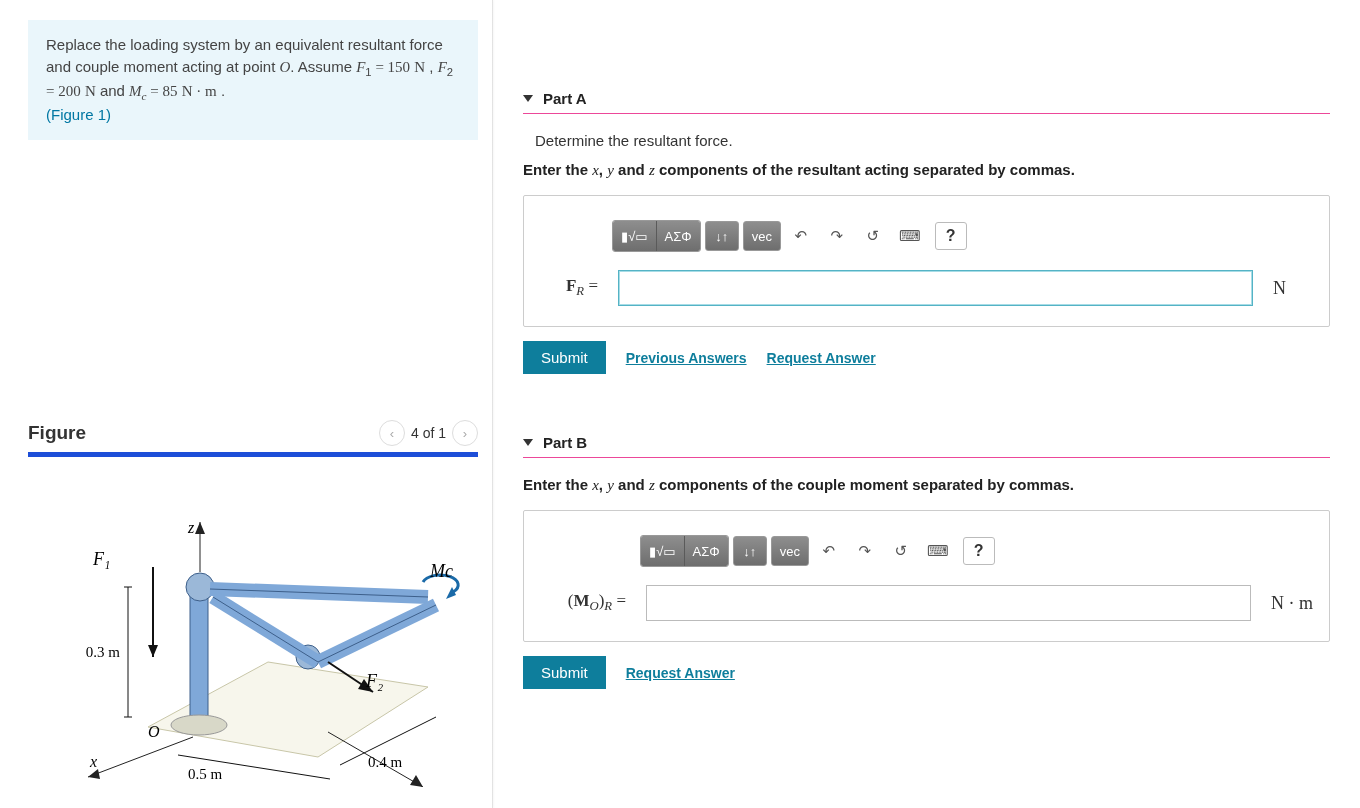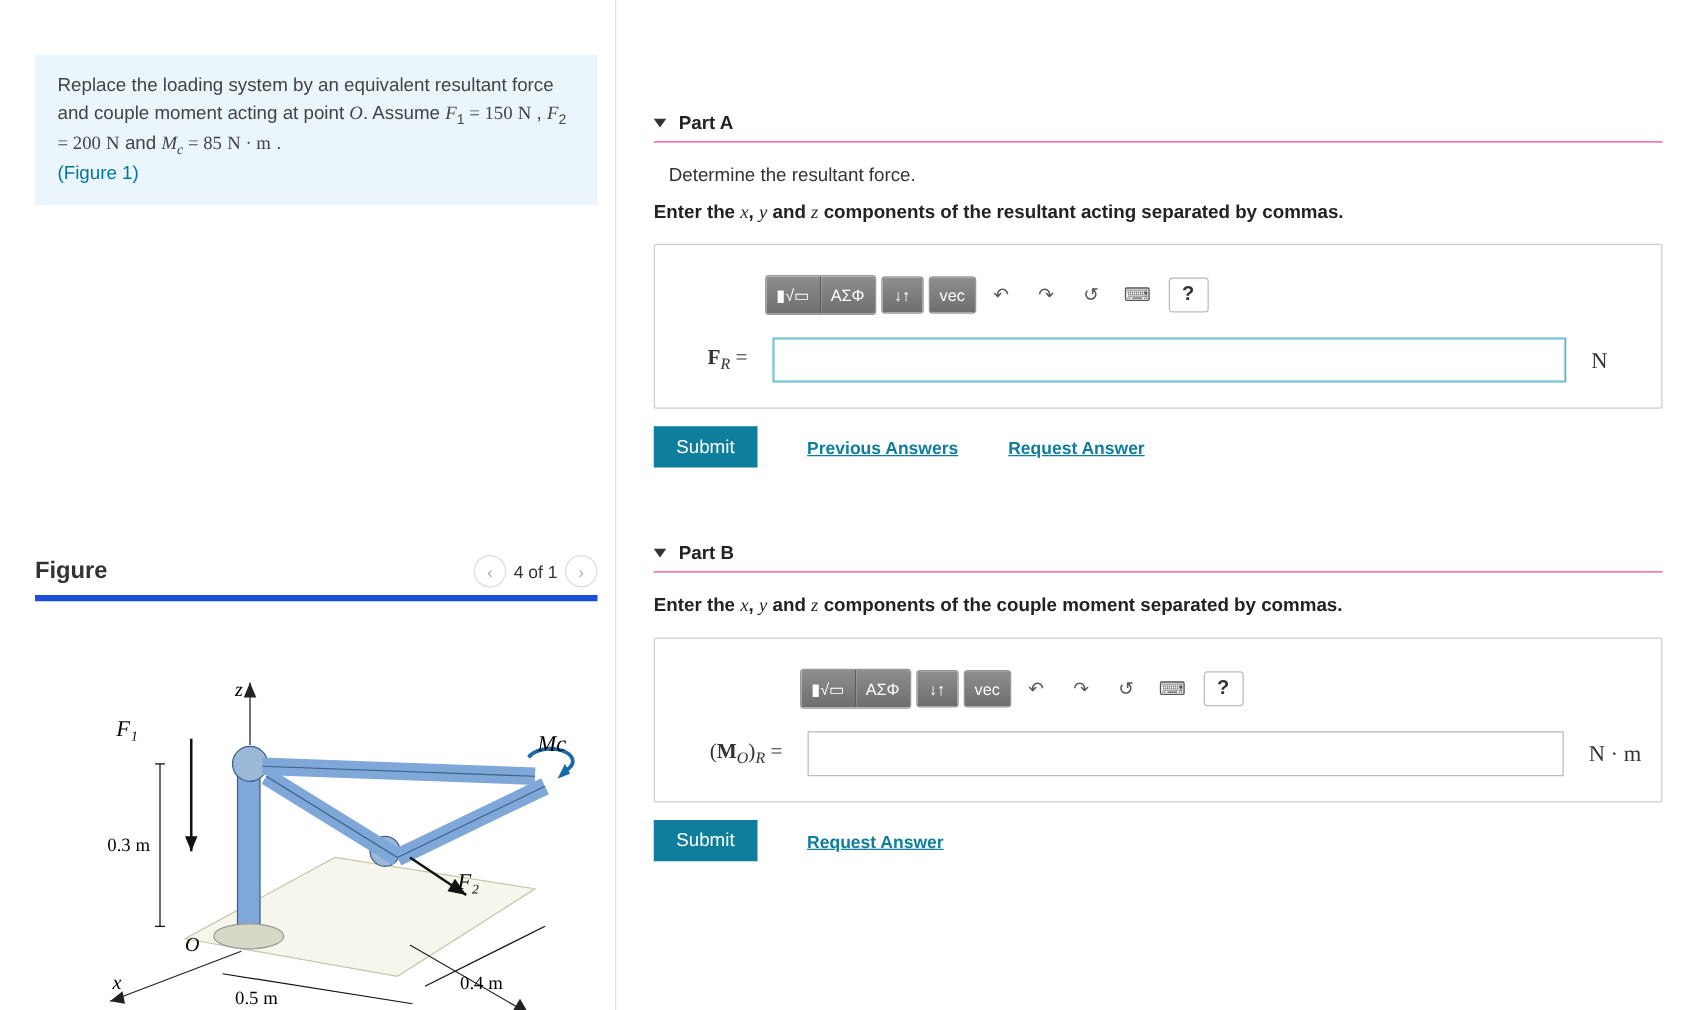--- a/index.html
+++ b/index.html
@@ -27,21 +27,20 @@
   .right-col {
     flex: 1;
     padding: 20px 30px 20px 30px;
   }
   .problem-box {
     background: #eaf6fb;
     padding: 14px 18px;
     font-size: 15px;
     color: #444;
     line-height: 1.45;
-    margin-top: 24px;
   }
   .problem-box .fig-link { color: #0077a3; }
   .mathit { font-family: 'Times New Roman', serif; font-style: italic; }
   .mathrm { font-family: 'Times New Roman', serif; }
   .sub { font-size: 0.75em; vertical-align: sub; }
   .figure-head {
     display: flex;
     align-items: center;
     justify-content: space-between;
     margin-top: 280px;
@@ -141,21 +140,21 @@
   .actions {
     display:flex; align-items:center; gap:20px;
     margin-top:14px;
   }
   .submit-btn {
     background:#0e7e9c; color:#fff; border:none;
     padding:8px 18px; font-size:15px; cursor:pointer;
   }
   .link {
     color:#0e7e9c; font-weight:bold; text-decoration:underline;
-    font-size:14px; cursor:pointer;margin-left:20px;
+    font-size:14px; cursor:pointer;
   }
 </style>
 </head>
 <body>
 
 <div class="page">
   <div class="left-col">
     <div class="problem-box">
       <span>Replace the loading system by an equivalent resultant force and couple moment acting at point </span><span class="mathit">O</span><span>. Assume </span><span class="mathit">F</span><span class="sub">1</span><span class="mathrm"> = </span><span class="mathrm">150</span> <span class="mathrm">N</span><span> , </span><span class="mathit">F</span><span class="sub">2</span><span class="mathrm"> = </span><span class="mathrm">200</span> <span class="mathrm">N</span><span> and </span><span class="mathit">M</span><span class="sub mathit">c</span><span class="mathrm"> = </span><span class="mathrm">85</span> <span class="mathrm">N · m</span><span> .</span><br>
       <span class="fig-link">(Figure 1)</span>

